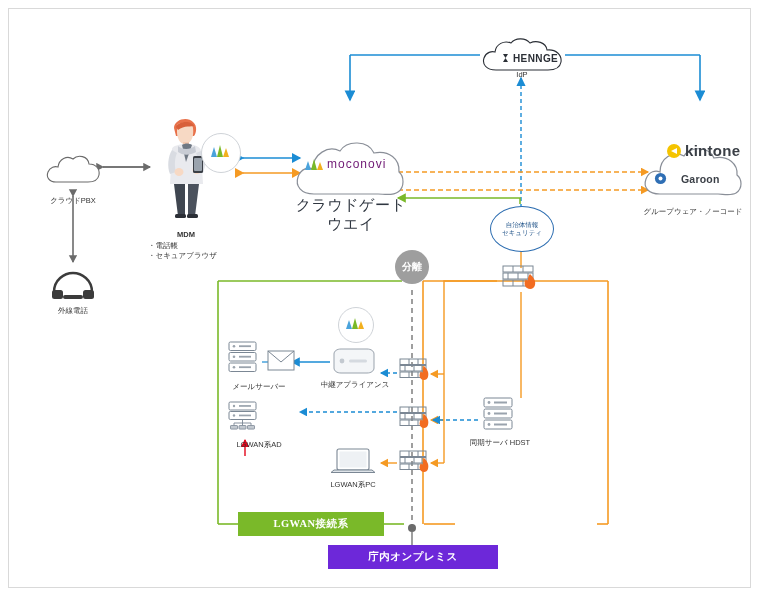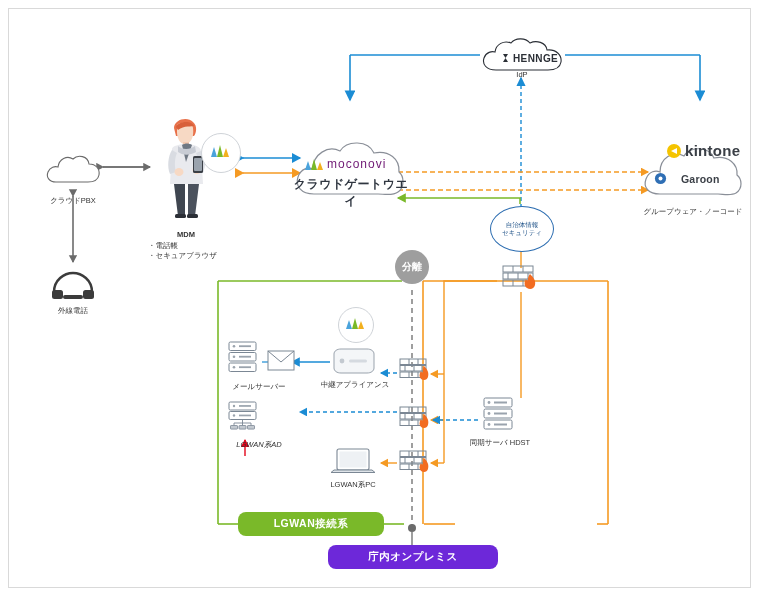--- a/index.html
+++ b/index.html
@@ -3,23 +3,23 @@
 <meta charset="utf-8">
 <style>
   html,body{margin:0;padding:0;background:#fff;}
   body{font-family:"Liberation Sans","DejaVu Sans",sans-serif;}
   #canvas{position:relative;width:761px;height:597px;background:#fff;overflow:hidden;}
   #frame{position:absolute;left:8px;top:8px;width:743px;height:580px;border:1px solid #d9d9d9;box-sizing:border-box;background:#fff;}
   .node{position:absolute;box-sizing:border-box;}
   .lbl{position:absolute;font-size:7.5px;color:#333;text-align:center;line-height:1.35;white-space:nowrap;}
   .lbl.multi{white-space:pre;}
   svg.layer{position:absolute;left:0;top:0;width:761px;height:597px;pointer-events:none;}
-  .pill{position:absolute;border-radius:8px;color:#fff;font-size:10.5px;font-weight:bold;display:flex;align-items:center;justify-content:center;letter-spacing:.5px;}
+  .pill{position:absolute;border-radius:0;color:#fff;font-size:10.5px;font-weight:bold;display:flex;align-items:center;justify-content:center;letter-spacing:.5px;font-family:Liberation Serif, serif;}
   .moconovi-title{font-size:12px;color:#701a75;font-weight:normal;letter-spacing:1px;}
-  .moconovi-sub{font-size:12px;color:#2f3640;font-weight:bold;letter-spacing:.5px;}
+  .moconovi-sub{font-size:15px;color:#2f3640;font-weight:normal;letter-spacing:.5px;margin-top:20px;}
   .kintone-t{font-size:15px;font-weight:bold;color:#3a3f46;letter-spacing:.3px;}
   .garoon-t{font-size:10.5px;font-weight:bold;color:#3a3f46;letter-spacing:.2px;}
   .hengge-t{font-size:10px;font-weight:bold;color:#2b2f36;letter-spacing:.4px;}
   .sep-circle{position:absolute;width:34px;height:34px;border-radius:50%;background:#9e9e9e;color:#fff;font-size:10px;display:flex;align-items:center;justify-content:center;font-weight:bold;text-align:center;}
   .secbadge{position:absolute;width:62px;height:44px;border-radius:50%;background:#fff;border:1px solid #2b6cb0;display:flex;align-items:center;justify-content:center;text-align:center;font-size:6.5px;color:#1b4f86;line-height:1.3;white-space:pre;}
   .onprem-red{position:absolute;background:#e3051b;color:#fff;font-size:10.5px;font-weight:bold;display:flex;align-items:center;justify-content:center;letter-spacing:.3px;}
 </style>
 </head>
 <body>
 
@@ -381,21 +381,21 @@
         <line x1="16.5" y1="23" x2="16.5" y2="25.5"></line>
         <line x1="25" y1="23" x2="25" y2="25.5"></line>
       </g>
       <g fill="#c3c9d0" stroke="#7b8794" stroke-width=".8">
         <rect x="4.5" y="25.5" width="7" height="3.6" rx=".6"></rect>
         <rect x="13" y="25.5" width="7" height="3.6" rx=".6"></rect>
         <rect x="21.5" y="25.5" width="7" height="3.6" rx=".6"></rect>
       </g>
     </svg>
   </div>
-  <div class="lbl" style="left:212px;top:440px;width:94px;font-style:italic;">LGWAN系AD</div>
+  <div class="lbl" style="left:212px;top:440px;width:94px;">LGWAN系AD</div>
 
   <div class="node" style="left:328px;top:446px;width:50px;height:32px;">
     <svg width="50" height="32" viewBox="0 0 50 32">
       <rect x="9" y="3" width="32" height="21" rx="2" fill="#fff" stroke="#7b8794" stroke-width="1.1"></rect>
       <rect x="11.5" y="5.5" width="27" height="16" fill="#eef1f4"></rect>
       <path d="M3,26.5 L47,26.5 L44,24 L6,24 Z" fill="#dfe4e9" stroke="#7b8794" stroke-width="1"></path>
     </svg>
   </div>
   <div class="lbl" style="left:320px;top:480px;width:66px;">LGWAN系PC</div>
 

